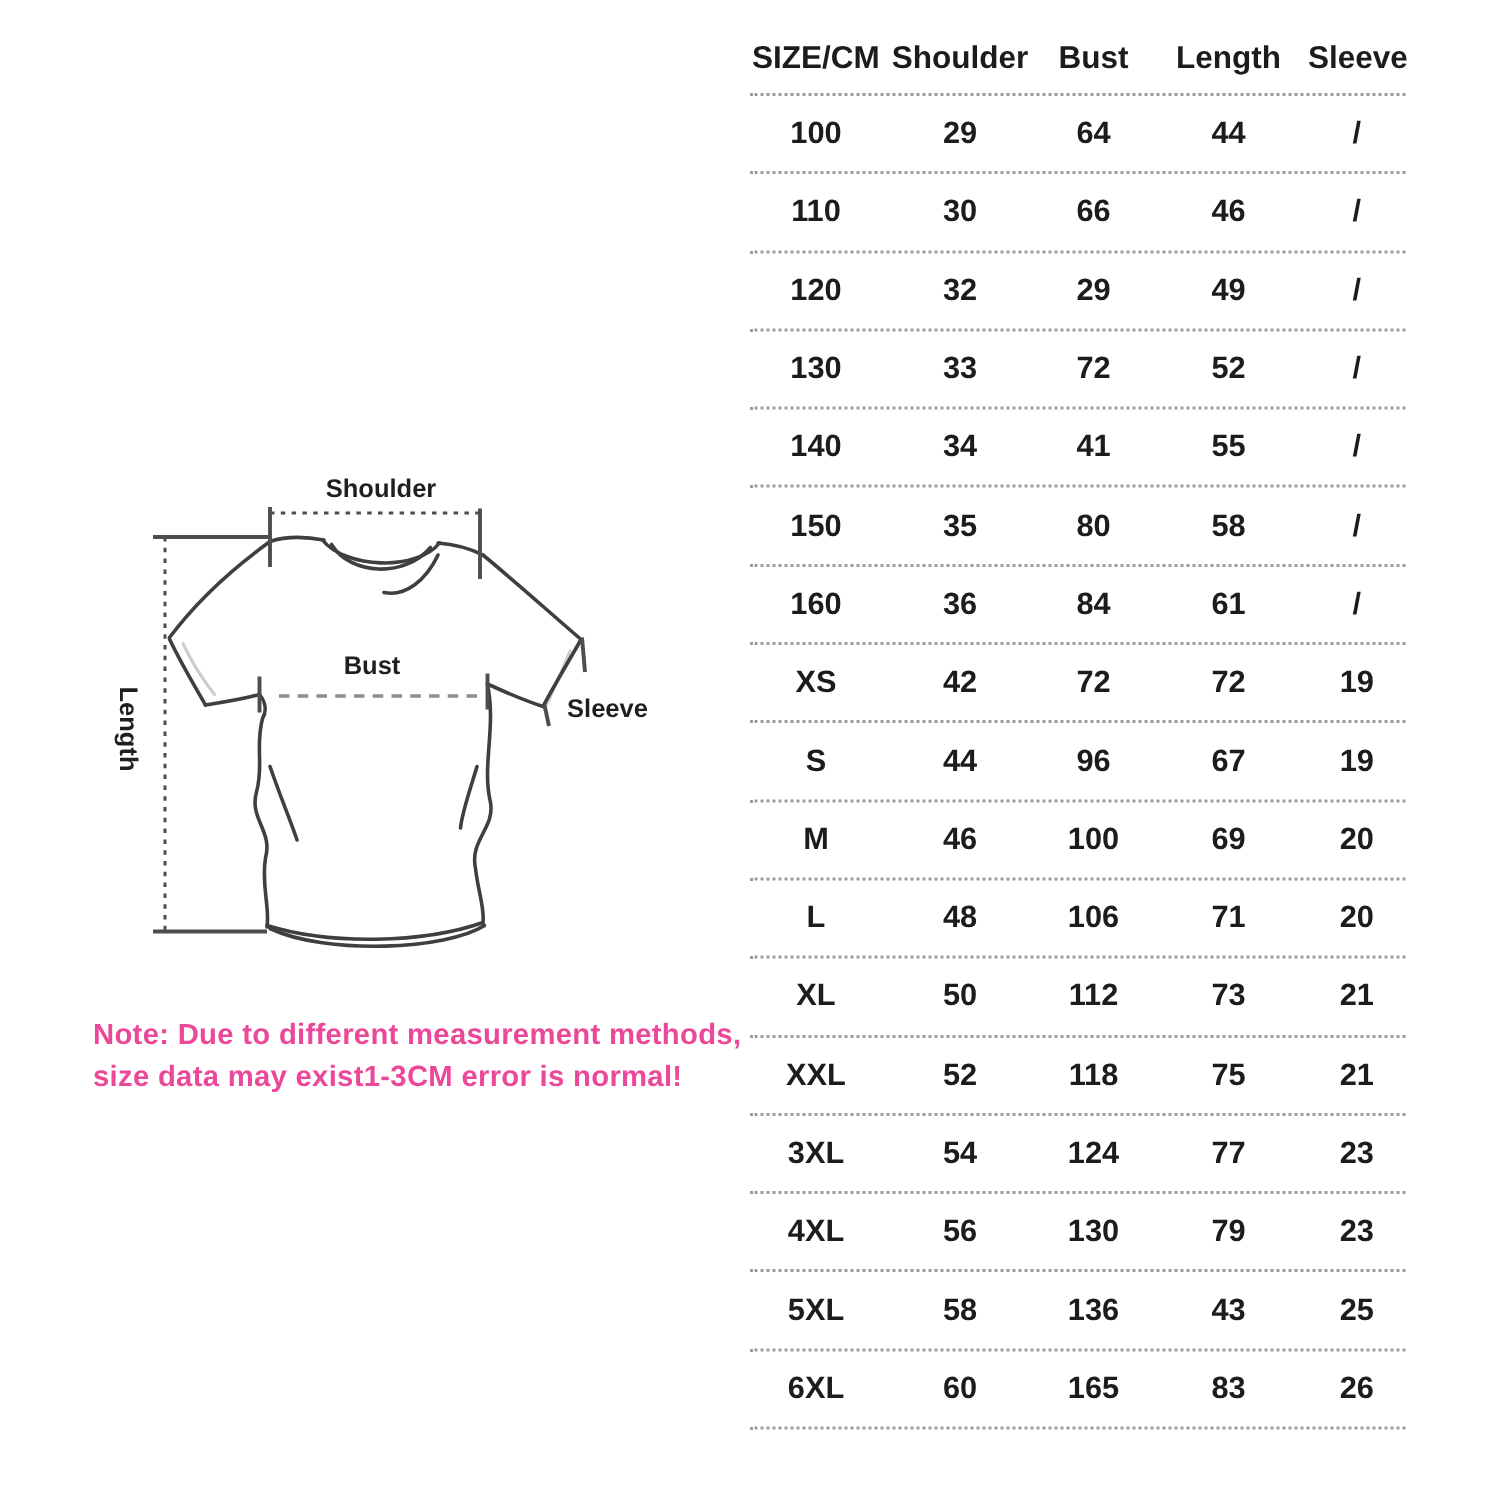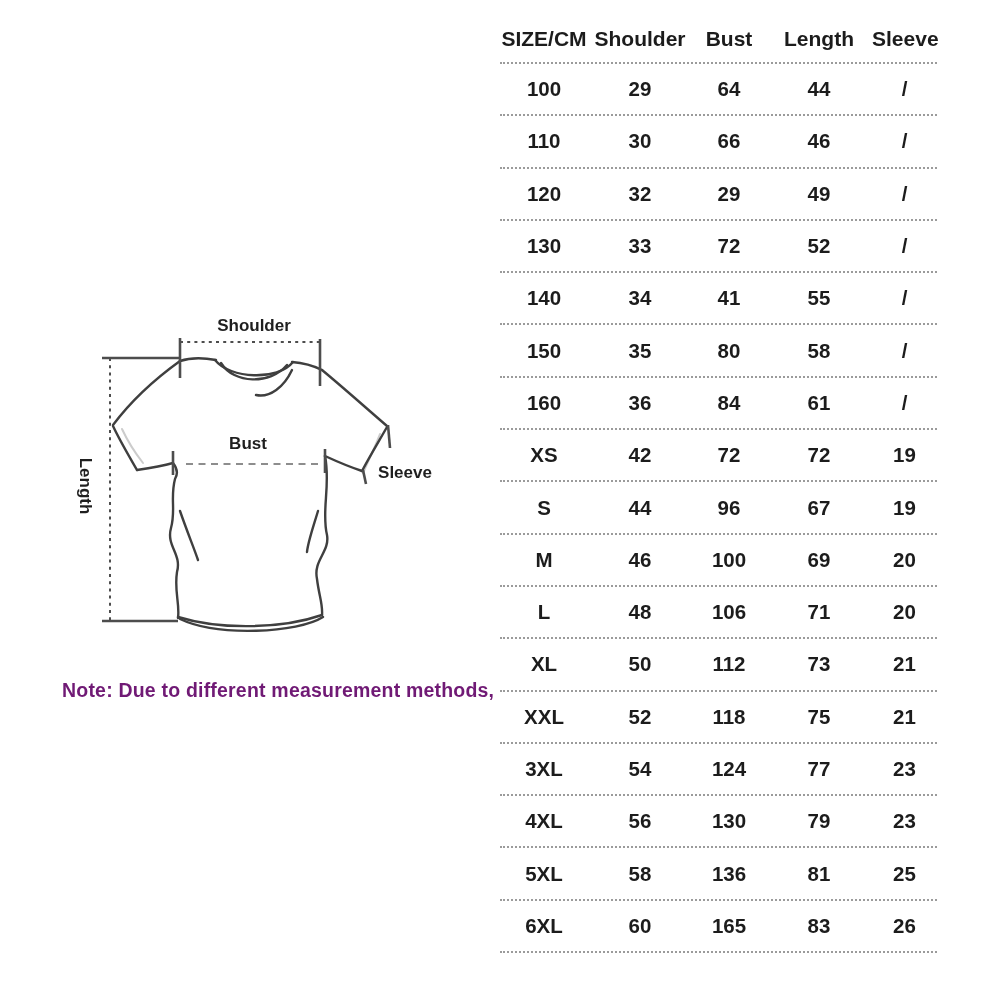--- a/index.html
+++ b/index.html
@@ -39,21 +39,21 @@
   .dlabel.length   {
     left: -15px; top: 178px; width: 100px;
     transform: rotate(90deg);
   }
 
   
   .note {
     position: absolute;
     left: 62px;
     top: 676px;
-    color: #701a75;
+    color: #ec4899;
     font-size: 19.5px;
     font-weight: 600;
     line-height: 28px;
     letter-spacing: 0.2px;
   }
 
   
   .size-table {
     position: absolute;
     left: 500px;
@@ -125,20 +125,21 @@
       </g>
     </svg>
     <div class="dlabel shoulder">Shoulder</div>
     <div class="dlabel bust">Bust</div>
     <div class="dlabel length">Length</div>
     <div class="dlabel sleeve">Sleeve</div>
   </div>
 
   <div class="note">
     <div>Note: Due to different measurement methods,</div>
+    <div>size data may exist1-3CM error is normal!</div>
   </div>
 
   <div class="size-table">
     <div class="trow thead">
       <div class="tcell">SIZE/CM</div>
       <div class="tcell">Shoulder</div>
       <div class="tcell">Bust</div>
       <div class="tcell">Length</div>
       <div class="tcell">Sleeve</div>
     </div>
@@ -245,21 +246,21 @@
           <div class="tcell">4XL</div>
           <div class="tcell">56</div>
           <div class="tcell">130</div>
           <div class="tcell">79</div>
           <div class="tcell">23</div>
         </div>
         <div class="trow">
           <div class="tcell">5XL</div>
           <div class="tcell">58</div>
           <div class="tcell">136</div>
-          <div class="tcell">81</div>
+          <div class="tcell">43</div>
           <div class="tcell">25</div>
         </div>
         <div class="trow">
           <div class="tcell">6XL</div>
           <div class="tcell">60</div>
           <div class="tcell">165</div>
           <div class="tcell">83</div>
           <div class="tcell">26</div>
         </div>
       </div>

